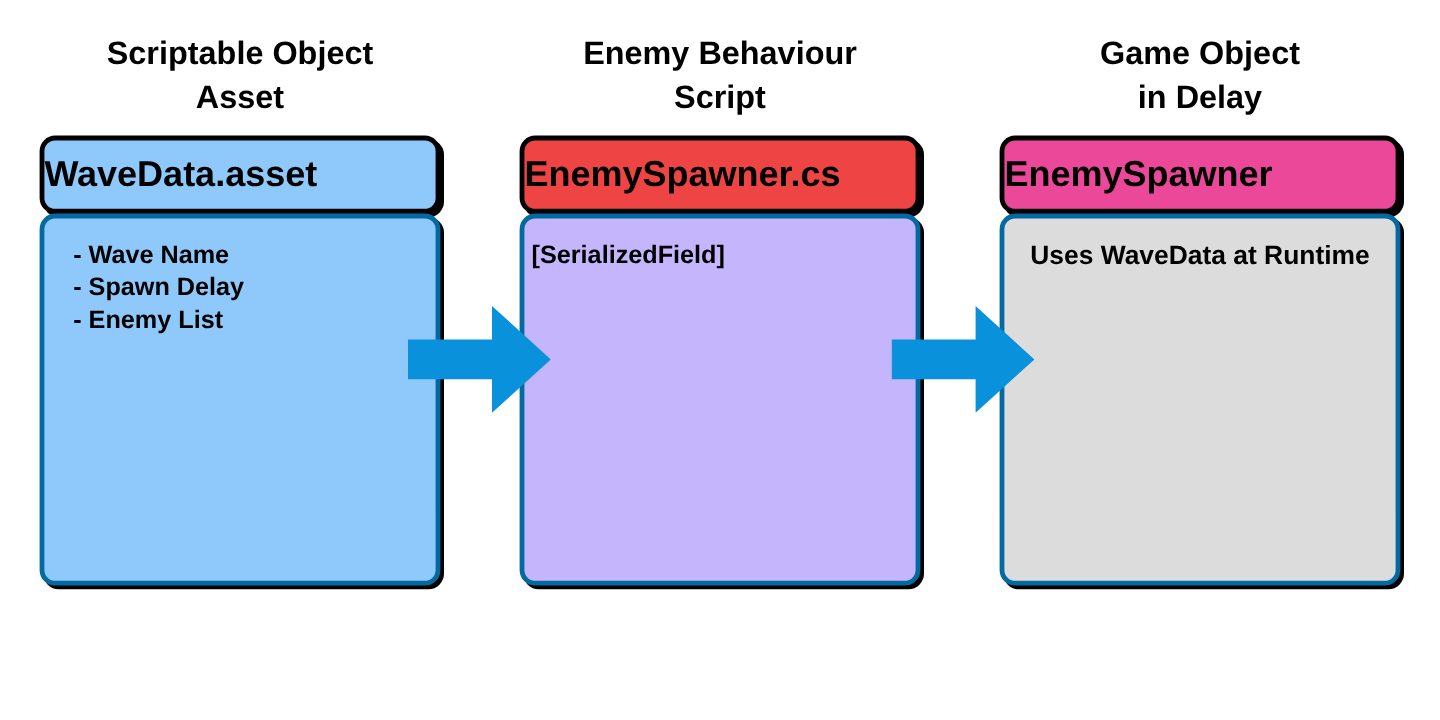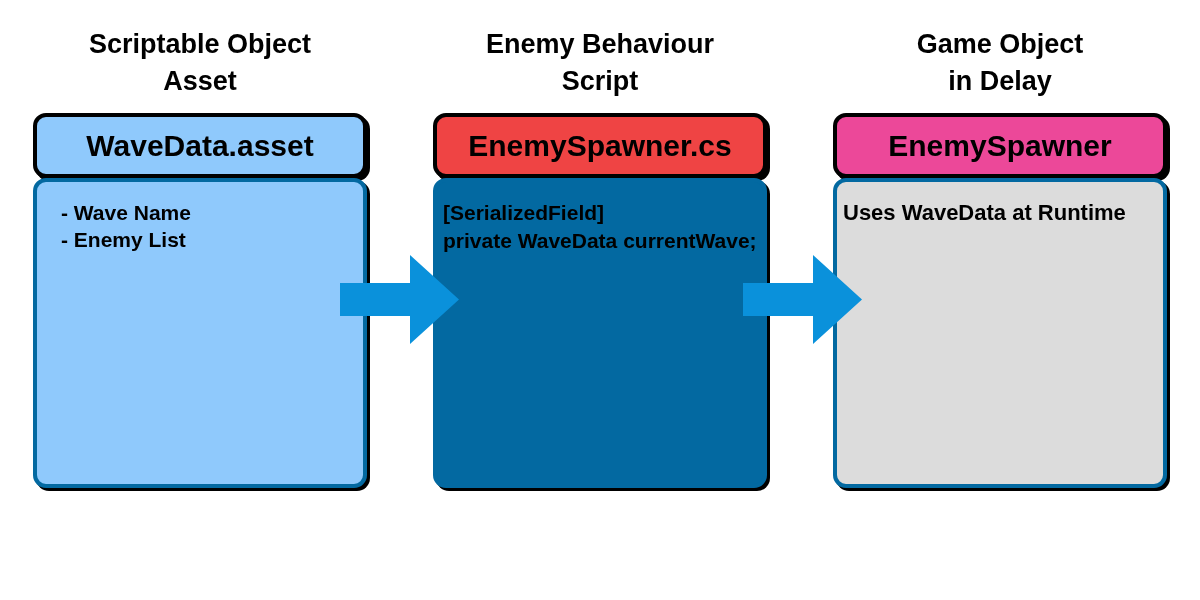--- a/index.html
+++ b/index.html
@@ -7,72 +7,72 @@
   .canvas { position:relative; width:1200px; height:536px; overflow:hidden; }
 
   .heading {
     position:absolute; top:26px; width:334px;
     text-align:center; font-weight:bold; font-size:27px; line-height:37px;
   }
   .titlebar {
     position:absolute; top:113px; height:65px; width:334px;
     box-sizing:border-box; border:4px solid #000; border-radius:13px;
     box-shadow:3px 3px 0 #000;
-    display:flex; align-items:center; justify-content:center;
+    display:flex; align-items:center; 
     font-size:30px; font-weight:bold;
   }
   .bodypanel {
     position:absolute; top:178px; height:310px; width:334px;
     box-sizing:border-box; border:4px solid #0369a1; border-radius:13px;
     box-shadow:3px 3px 0 #000;
   }
   .col1 { left:33px; }
   .col2 { left:433px; }
   .col3 { left:833px; }
 
   .list { padding:17px 10px 0 24px; font-size:21px; font-weight:bold; line-height:27px; }
   .list span { display:block; }
   .code { padding:17px 2px 0 6px; font-size:21px; font-weight:bold; line-height:28px; }
   .code span { display:block; white-space:nowrap; }
-  .centertext { padding:18px 6px 0 6px; font-size:22px; font-weight:bold; }
+  .centertext { padding:18px 6px 0 6px; text-align:center; font-size:22px; font-weight:bold; }
 
   .arrow { position:absolute; top:255px; width:119px; height:89px; z-index:5; }
   .arrow1 { left:340px; }
   .arrow2 { left:743px; }
 </style>
 </head>
 <body>
 
 <div class="canvas">
 
   <div class="heading col1">
     <span>Scriptable Object</span><br>
     <span>Asset</span>
   </div>
   <div class="titlebar col1" style="background-color: rgb(143, 201, 252);">
     <span>WaveData.asset</span>
   </div>
   <div class="bodypanel col1" style="background-color: rgb(143, 201, 252);">
     <div class="list">
       <span>- Wave Name</span>
+      <span>- Spawn Delay</span>
       <span>- Enemy List</span>
     </div>
   </div>
 
   <div class="heading col2">
     <span>Enemy Behaviour</span><br>
     <span>Script</span>
   </div>
   <div class="titlebar col2" style="background-color: #ef4444;">
     <span>EnemySpawner.cs</span>
   </div>
-  <div class="bodypanel col2" style="background-color: #0369a1;">
+  <div class="bodypanel col2" style="background-color: #c4b5fd;">
     <div class="code">
       <span>[SerializedField]</span>
-      <span>private WaveData currentWave;</span>
     </div>
   </div>
 
   <div class="heading col3">
     <span>Game Object</span><br>
     <span>in Delay</span>
   </div>
   <div class="titlebar col3" style="background-color: #ec4899;">
     <span>EnemySpawner</span>
   </div>

